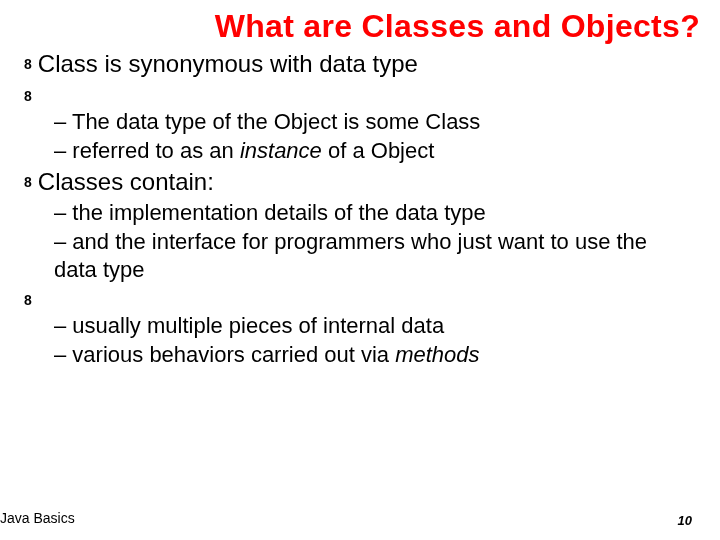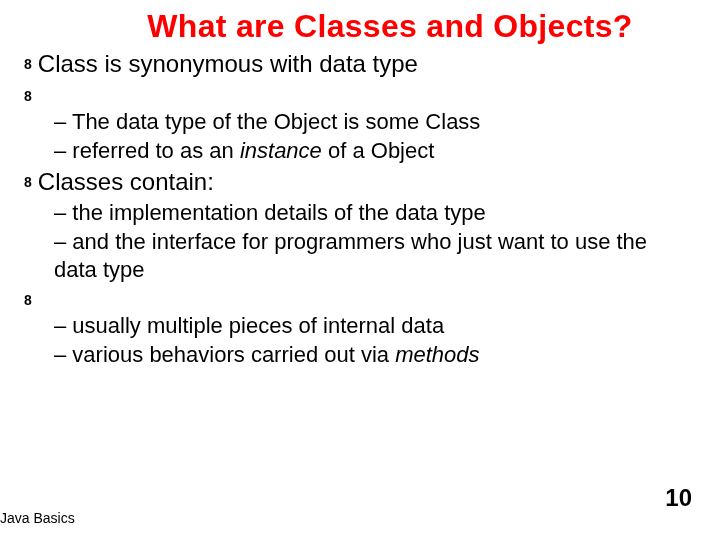--- a/index.html
+++ b/index.html
@@ -8,21 +8,21 @@
     height: 540px;
     background: #ffffff;
     font-family: Arial, Helvetica, sans-serif;
     position: relative;
     overflow: hidden;
   }
   .title {
     color: #ff0000;
     font-size: 32px;
     font-weight: bold;
-    text-align: center;
+    text-align: right;
     padding: 8px 20px 4px 80px;
     letter-spacing: 0.3px;
   }
   .content {
     padding: 0 24px 0 24px;
   }
   .bullet {
     display: flex;
     align-items: flex-start;
     font-size: 24px;
@@ -44,24 +44,25 @@
   .italic { font-style: italic; }
   .footer-label {
     position: absolute;
     bottom: 14px;
     left: 0;
     right: 0;
     font-size: 14px;
   }
   .page-num {
     position: absolute;
-    bottom: 28px;
+    bottom: 12px;
     right: 28px;
-    font-size: 24px;
+    font-size: 13px;
     font-weight: bold;
+    font-style: italic;
   }
 </style>
 </head>
 <body>
 
 <div class="title">What are Classes and Objects?</div>
 
 <div class="content">
 
   <div class="bullet">

